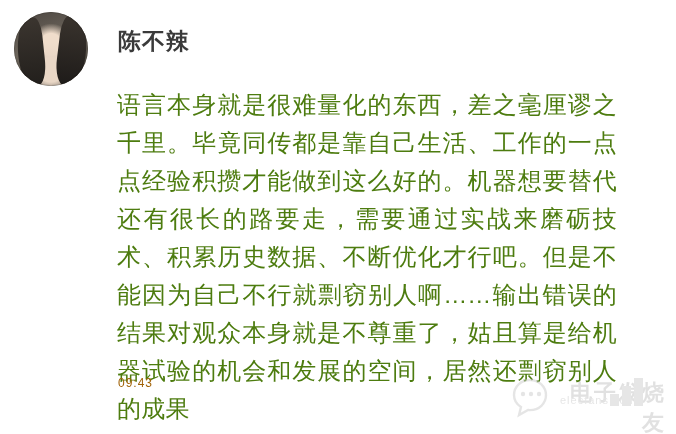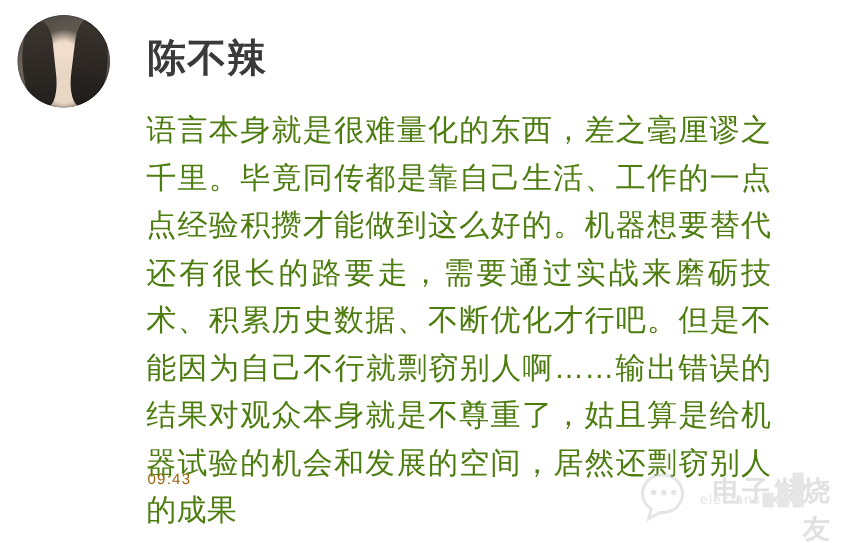--- a/index.html
+++ b/index.html
@@ -66,21 +66,21 @@
     width: 74px; height: 74px;
     border-radius: 50%;
     box-shadow: inset 0 0 0 1px rgba(0,0,0,0.10);
     pointer-events: none;
   }
 
   .username {
     position: absolute;
     left: 118px;
     top: 26px;
-    font-size: 31px;
+    font-size: 23px;
     font-weight: bold;
     color: #3a3a3a;
     letter-spacing: 1px;
   }
 
   .content {
     position: absolute;
     left: 117px;
     top: 86px;
     width: 500px;

